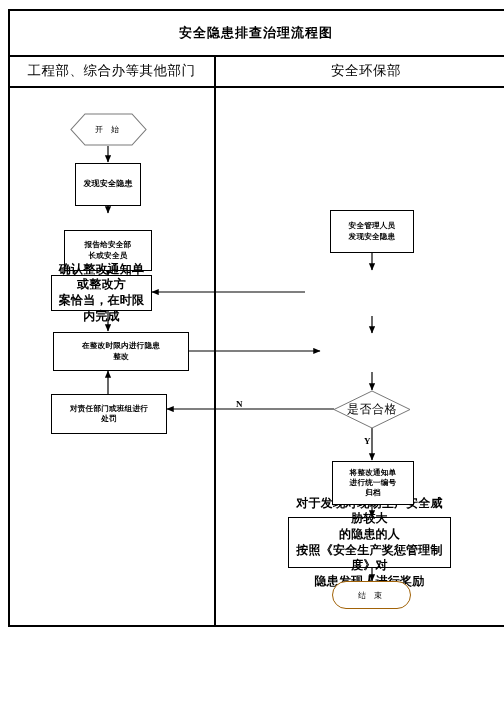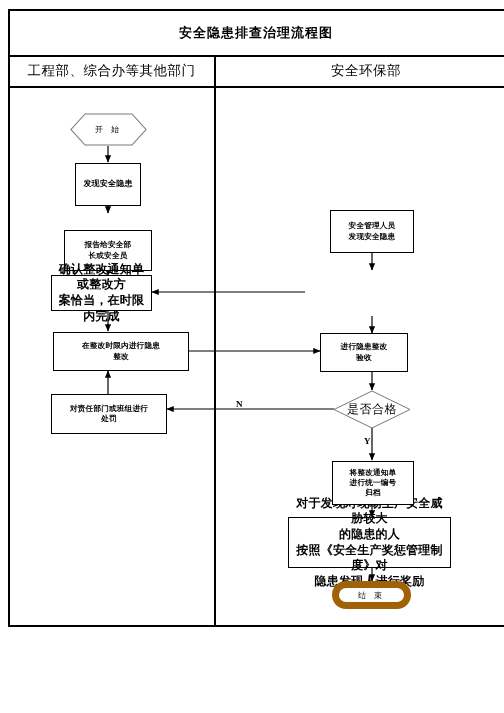--- a/index.html
+++ b/index.html
@@ -100,21 +100,21 @@
     position: absolute;
     left: 0; top: 0;
     width: 100%; height: 100%;
     display: flex; align-items: center; justify-content: center;
     font-size: 8px; letter-spacing: 3px;
   }
 
   .terminator {
     position: absolute;
     box-sizing: border-box;
-    border: 7px solid #a16207;
+    border: 1px solid #a16207;
     border-radius: 22px;
     background: #ffffff;
     display: flex;
     align-items: center;
     justify-content: center;
     font-size: 8px;
     letter-spacing: 3px;
   }
 
   .diamond-wrap { position: absolute; }
@@ -234,24 +234,20 @@
     <span>对责任部门或班组进行
 处罚</span>
   </div>
 
   <div class="node small" style="left:330px; top:210px; width:84px; height:43px;">
     <span>安全管理人员
 发现安全隐患</span>
   </div>
 
 
-  <div class="node small" style="left:320px; top:333px; width:88px; height:39px;">
-    <span>进行隐患整改
-验收</span>
-  </div>
 
   <div class="diamond-wrap" style="left:333px; top:390px; width:78px; height:39px;">
     <svg width="78" height="39" viewBox="0 0 78 39">
       <polygon points="39,1 77,19.5 39,38 1,19.5" fill="#ffffff" stroke="#777777" stroke-width="1"></polygon>
     </svg>
     <div class="diamond-label">是否合格</div>
   </div>
 
   <div class="edge-label" style="left:364px; top:436px;">
     <span>Y</span>

